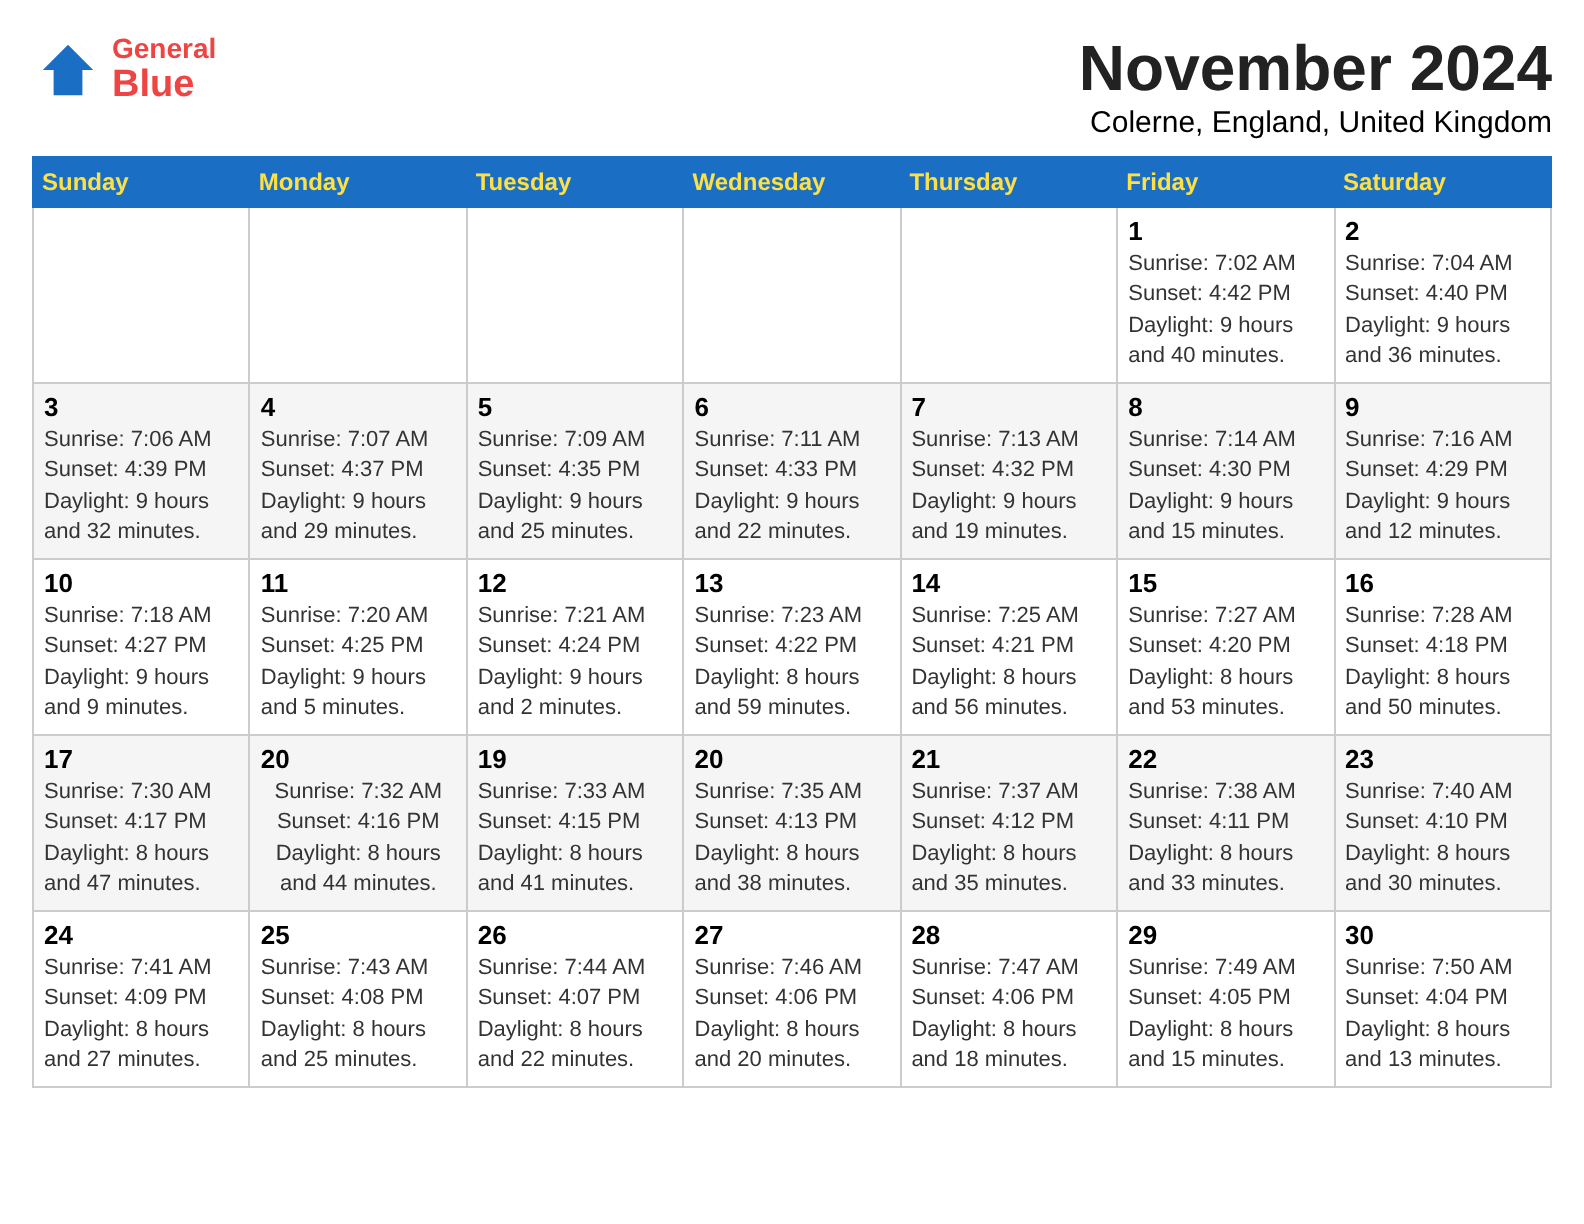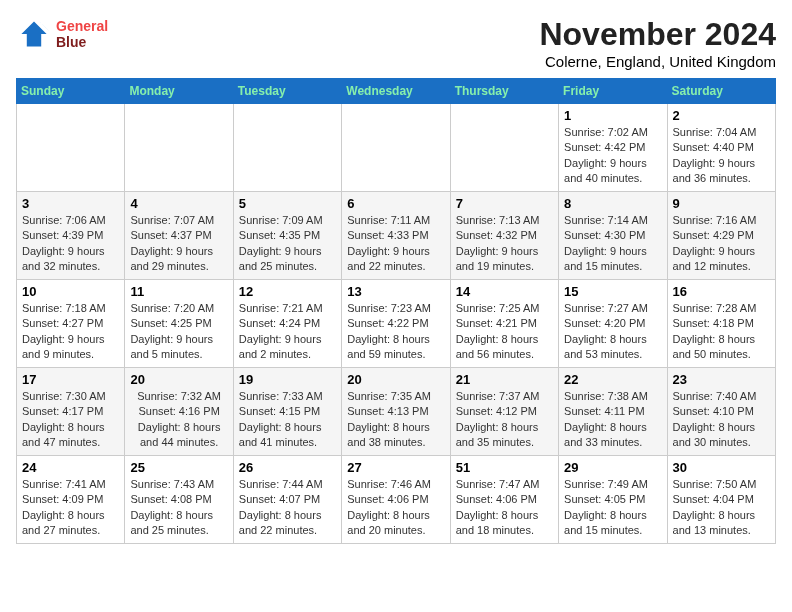--- a/index.html
+++ b/index.html
@@ -37,21 +37,21 @@
       font-size: 15px;
       color: #000000;
     }
     table {
       width: 100%;
       border-collapse: collapse;
       table-layout: fixed;
     }
     th {
       background-color: #1a6fc4;
-      color: #86efac;
+      color: #fde047;
       font-size: 12px;
       font-weight: bold;
       padding: 5px 4px;
       text-align: left;
       border: 1px solid #1a6fc4;
     }
     td {
       vertical-align: top;
       border: 1px solid #ccc;
       padding: 4px 5px;
@@ -81,21 +81,21 @@
 
 <div class="header-area">
   <div class="logo">
     <svg class="logo-icon" viewBox="0 0 40 40">
       <rect x="0" y="0" width="40" height="40" fill="white"></rect>
       <polygon points="20,6 34,20 28,20 28,34 12,34 12,20 6,20" fill="#1a6fc4"></polygon>
       <polygon points="26,6 38,18 32,12" fill="#5aabf0"></polygon>
     </svg>
     <div>
       <div style="font-size:14px;font-weight:bold;color:#ef4444;">General</div>
-      <div style="font-size:14px;font-weight:bold;color:#7f1d1d;">Blue</div>
+      <div style="font-size:19px;font-weight:bold;color:#ef4444;">Blue</div>
     </div>
   </div>
   <div class="title-area">
     <div class="month-title">November 2024</div>
     <div class="location">Colerne, England, United Kingdom</div>
   </div>
 </div>
 
 <table>
   <thead>
@@ -307,21 +307,21 @@
 and 22 minutes.</div>
         </td>
         <td>
           <div class="day-num">27</div>
           <div class="day-info" style="white-space: pre-line;">Sunrise: 7:46 AM
 Sunset: 4:06 PM
 Daylight: 8 hours
 and 20 minutes.</div>
         </td>
         <td>
-          <div class="day-num">51</div>
+          <div class="day-num">28</div>
           <div class="day-info" style="white-space: pre-line;">Sunrise: 7:47 AM
 Sunset: 4:06 PM
 Daylight: 8 hours
 and 18 minutes.</div>
         </td>
         <td>
           <div class="day-num">29</div>
           <div class="day-info" style="white-space: pre-line;">Sunrise: 7:49 AM
 Sunset: 4:05 PM
 Daylight: 8 hours

